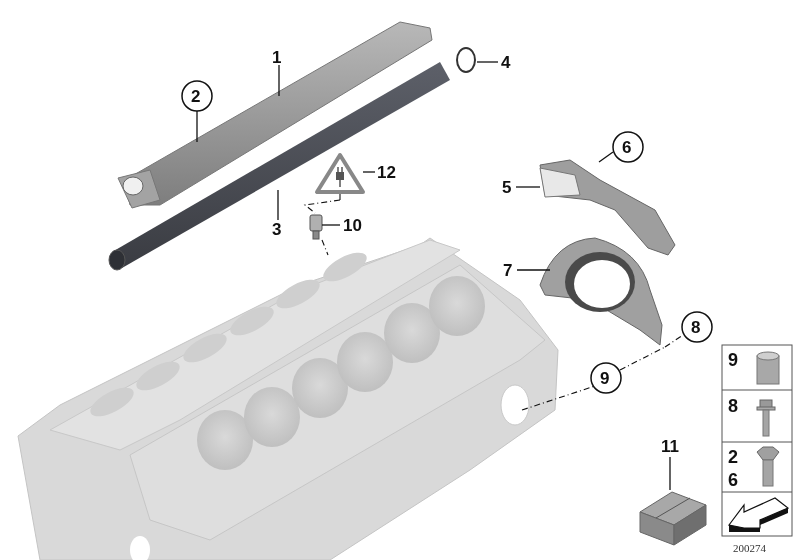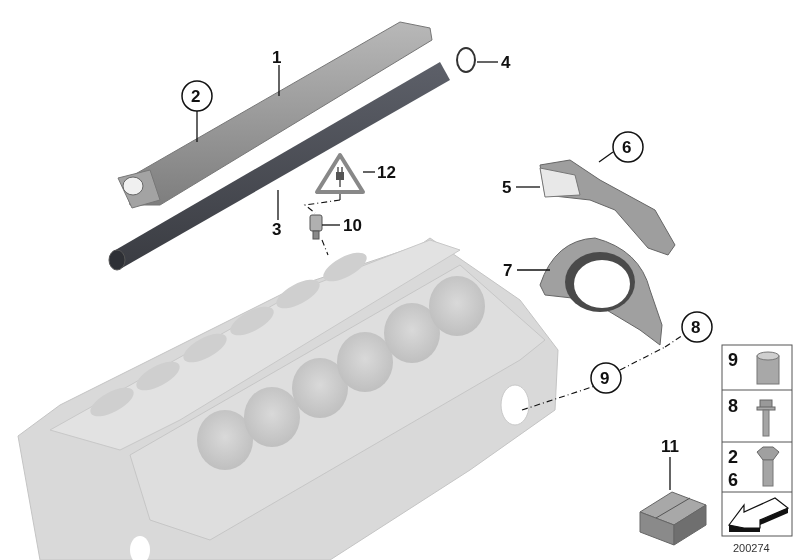--- a/index.html
+++ b/index.html
@@ -2,21 +2,21 @@
 <html><head>
   <meta charset="utf-8">
   <style>
     html, body { margin: 0; padding: 0; background: #ffffff; }
     body { width: 800px; height: 560px; position: relative; overflow: hidden;
            font-family: "Liberation Sans", sans-serif; }
     svg.stage { position: absolute; left: 0; top: 0; }
     .callout-label { font-family: "Liberation Sans", sans-serif; font-weight: bold; font-size: 17px; fill: #111; }
     .legend-label { font-family: "Liberation Sans", sans-serif; font-weight: bold; font-size: 18px; fill: #111; }
     .diagram-id { position: absolute; left: 733px; top: 542px; font-size: 11px; color: #333;
-                  font-family: Liberation Sans, sans-serif; }
+                  font-family: Liberation Serif, serif; }
     .leader { stroke: #111; stroke-width: 1.3; fill: none; }
     .dash { stroke: #111; stroke-width: 1.1; stroke-dasharray: 6 3 1 3; fill: none; }
   </style>
 </head>
 <body>
 
 <svg class="stage" width="800" height="560" viewBox="0 0 800 560">
   <defs>
     <linearGradient id="railGrad" x1="0" y1="0" x2="0" y2="1">
       <stop offset="0" stop-color="#b8b8b8"></stop>

